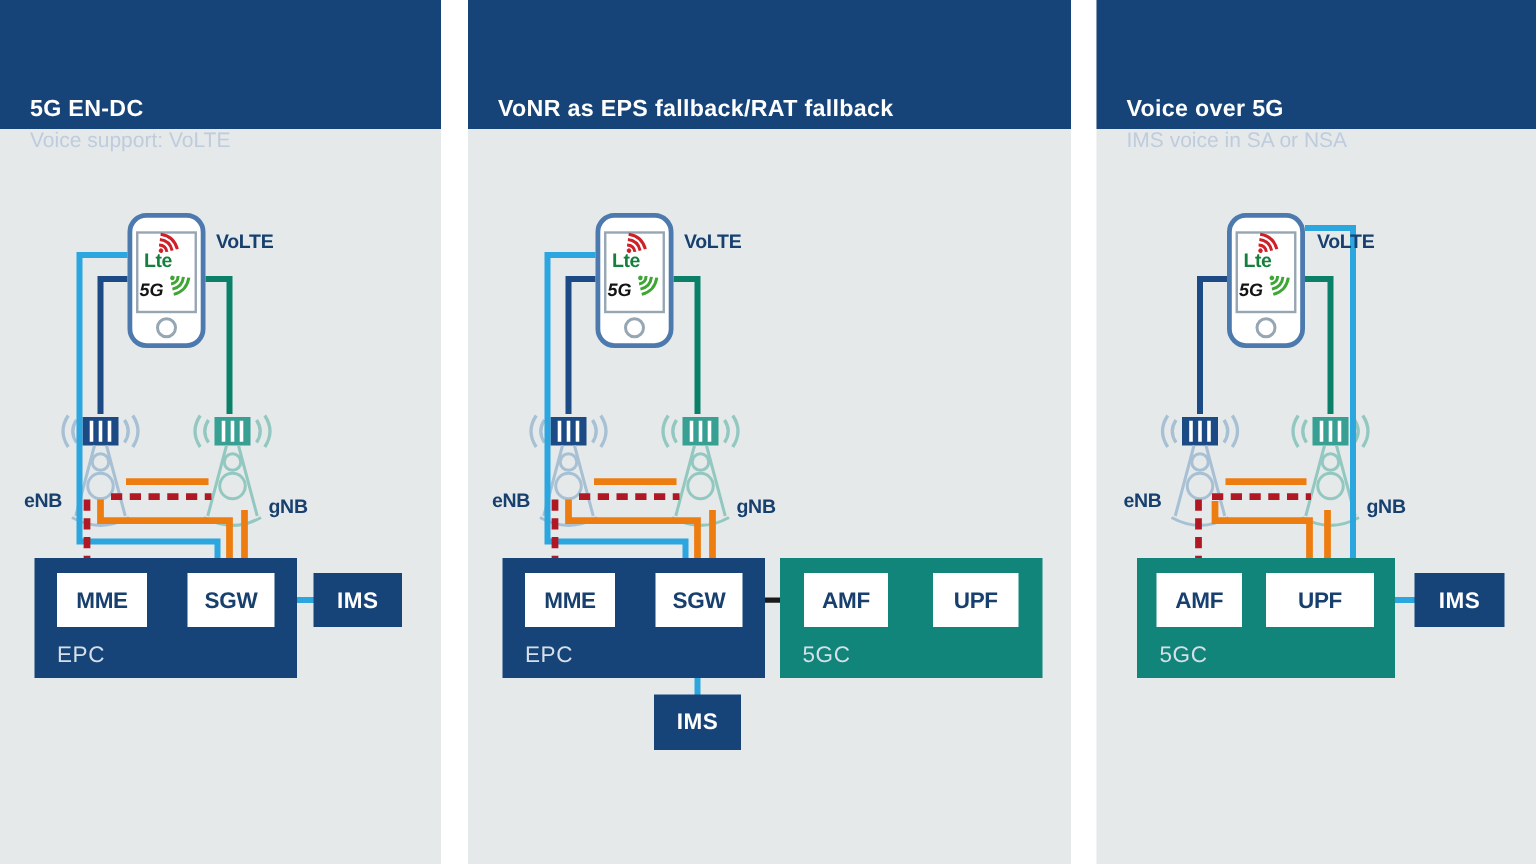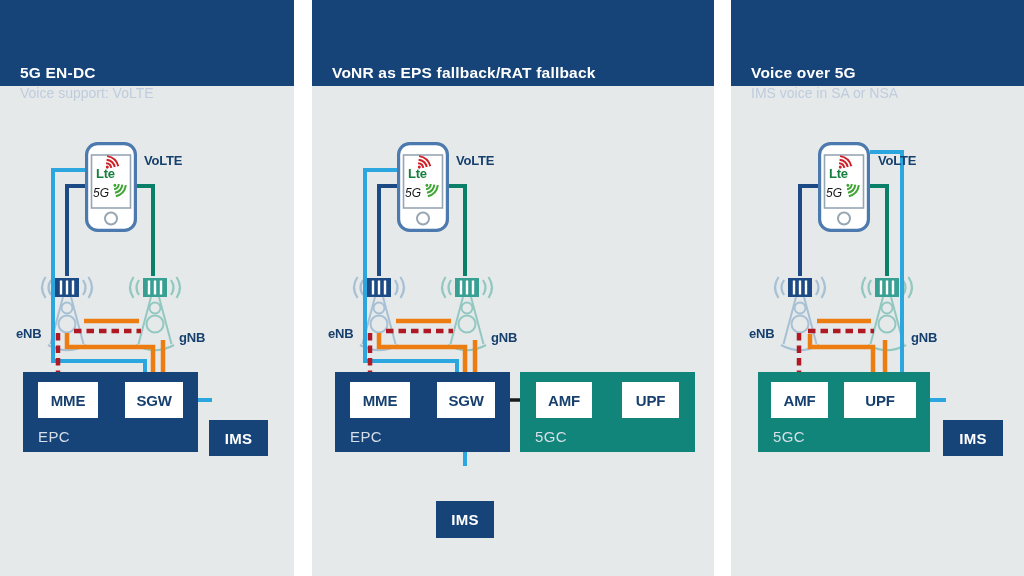--- a/index.html
+++ b/index.html
@@ -37,28 +37,28 @@
   .ph-body{fill:#fff;stroke:var(--phone_border);stroke-width:3.2;}
   .ph-screen{fill:#fff;stroke:#97a6b3;stroke-width:1.6;}
   .ph-home{fill:#fff;stroke:#97a6b3;stroke-width:2;}
   .wifi-r{stroke:var(--lte_red);fill:none;stroke-width:2;}
   .wifi-rd{fill:var(--lte_red);}
   .wifi-g{stroke:var(--fiveg_green);fill:none;stroke-width:2;}
   .wifi-gd{fill:var(--fiveg_green);}
   
   .lbl{position:absolute;color:var(--text_navy);font-weight:bold;font-size:13px;letter-spacing:-.2px;}
   .lte-txt{position:absolute;font-weight:900;font-size:13px;color:#15803d;letter-spacing:-.3px;}
-  .fiveg-txt{position:absolute;font-weight:400;font-style:italic;font-size:12px;color:#141414;}
+  .fiveg-txt{position:absolute;font-weight:700;font-style:italic;font-size:12px;color:#141414;}
   .core{position:absolute;background:var(--navy);}
   .core.teal{background:var(--teal);}
   .node{position:absolute;background:#fff;color:var(--text_navy);font-weight:bold;font-size:15px;
         display:flex;align-items:center;justify-content:center;letter-spacing:-.2px;}
   .core-label{position:absolute;left:15px;bottom:7px;color:#d6dfe9;font-size:15px;font-weight:normal;letter-spacing:.4px;}
   .ims{position:absolute;background:var(--navy);color:#fff;font-weight:bold;font-size:15px;
-       display:flex;align-items:center;justify-content:center;letter-spacing:.3px;margin-top:38px;}
+       display:flex;align-items:center;justify-content:center;letter-spacing:.3px;}
 </style>
 </head>
 <body>
 
 <svg style="position:absolute;width:0;height:0" aria-hidden="true">
   <defs>
     <g id="tower-blue">
       <path class="arc-b" d="M -16,3 Q -21,10.5 -16,18 M -21.5,0 Q -28.5,10.5 -21.5,21"></path>
       <path class="arc-b" d="M 16,3 Q 21,10.5 16,18 M 21.5,0 Q 28.5,10.5 21.5,21"></path>
       <rect class="ant-b" x="-12" y="1" width="24" height="19"></rect>

